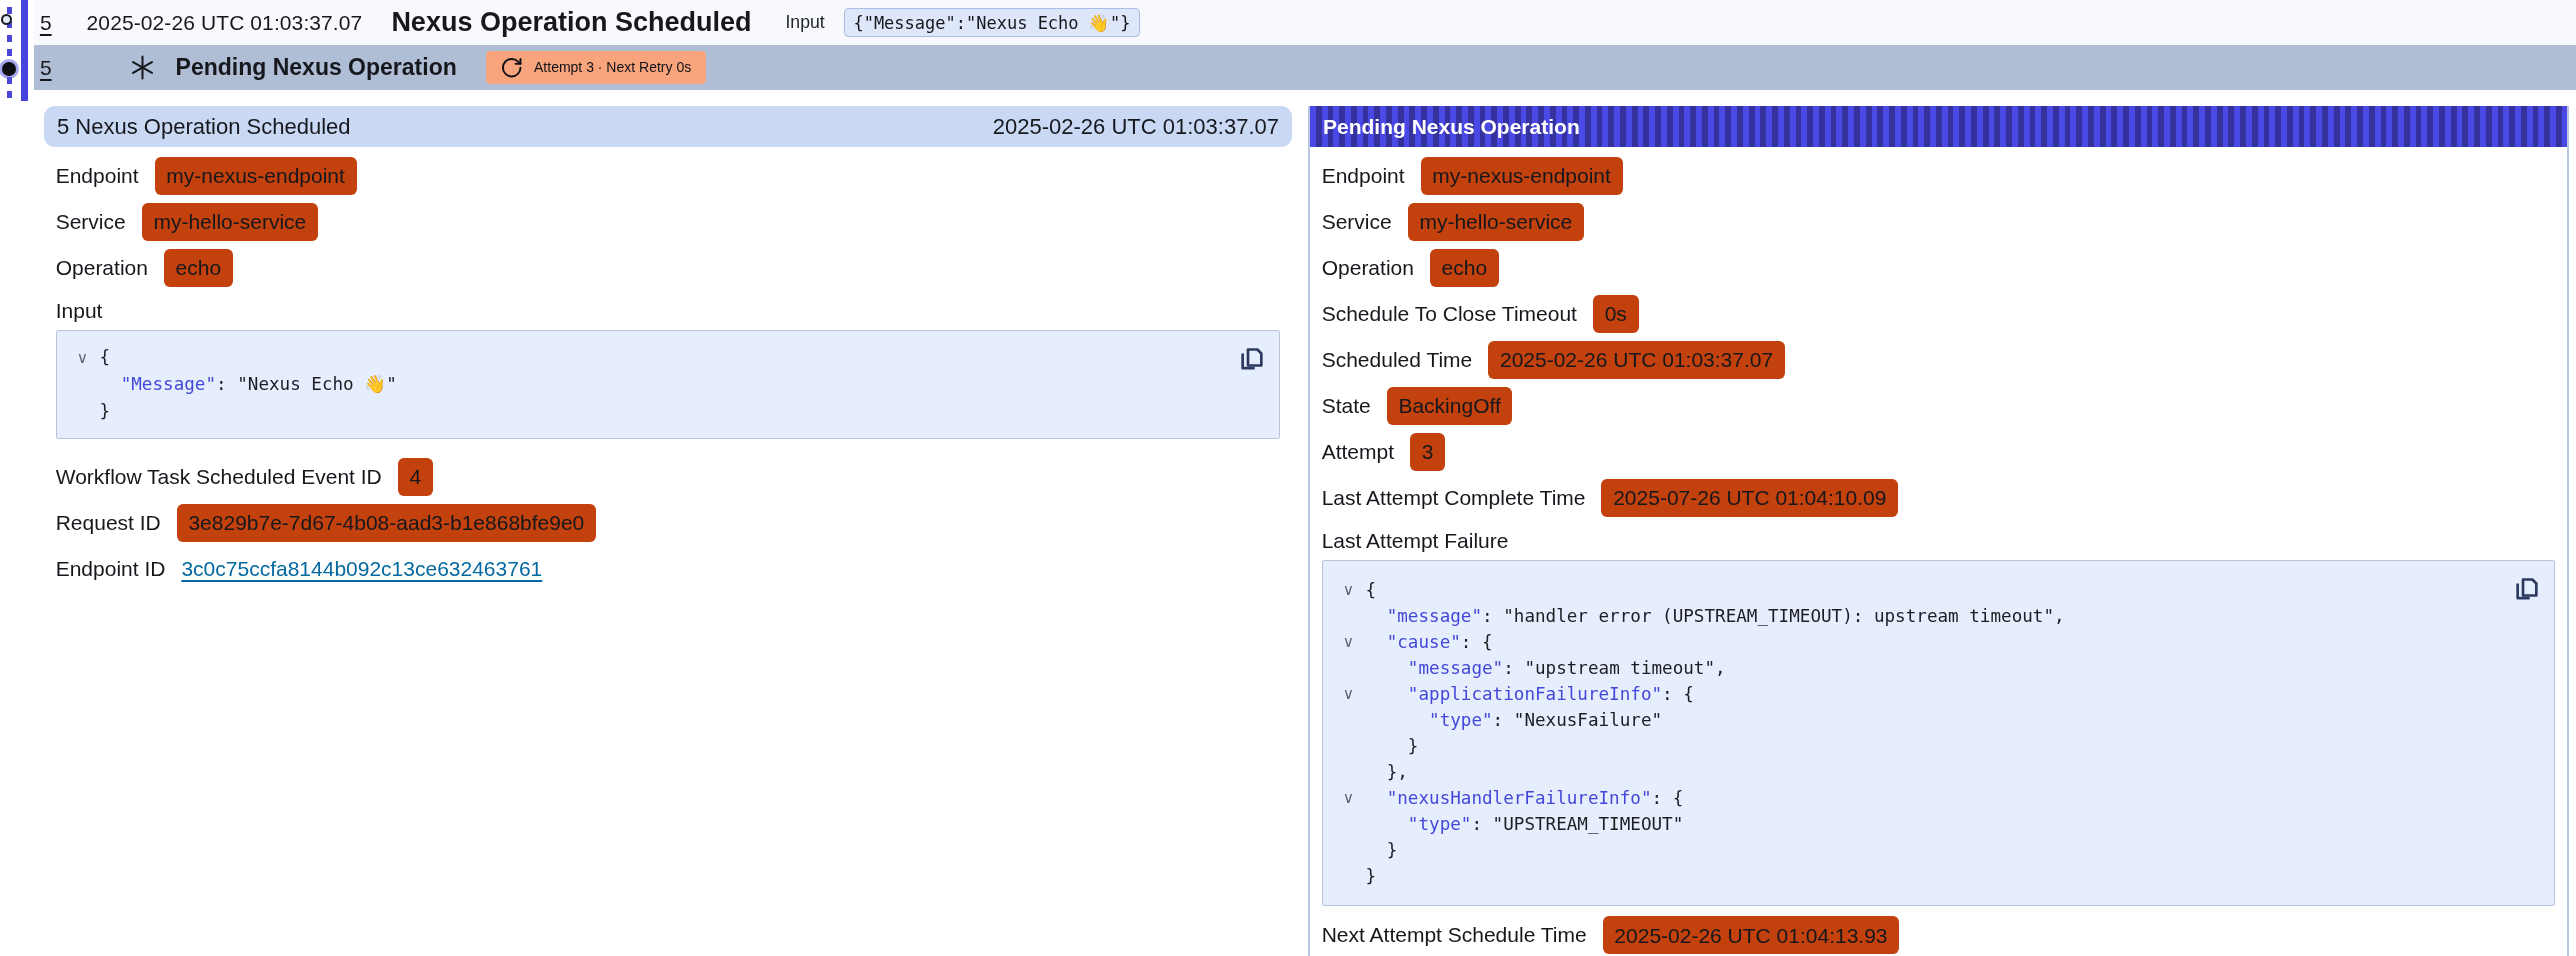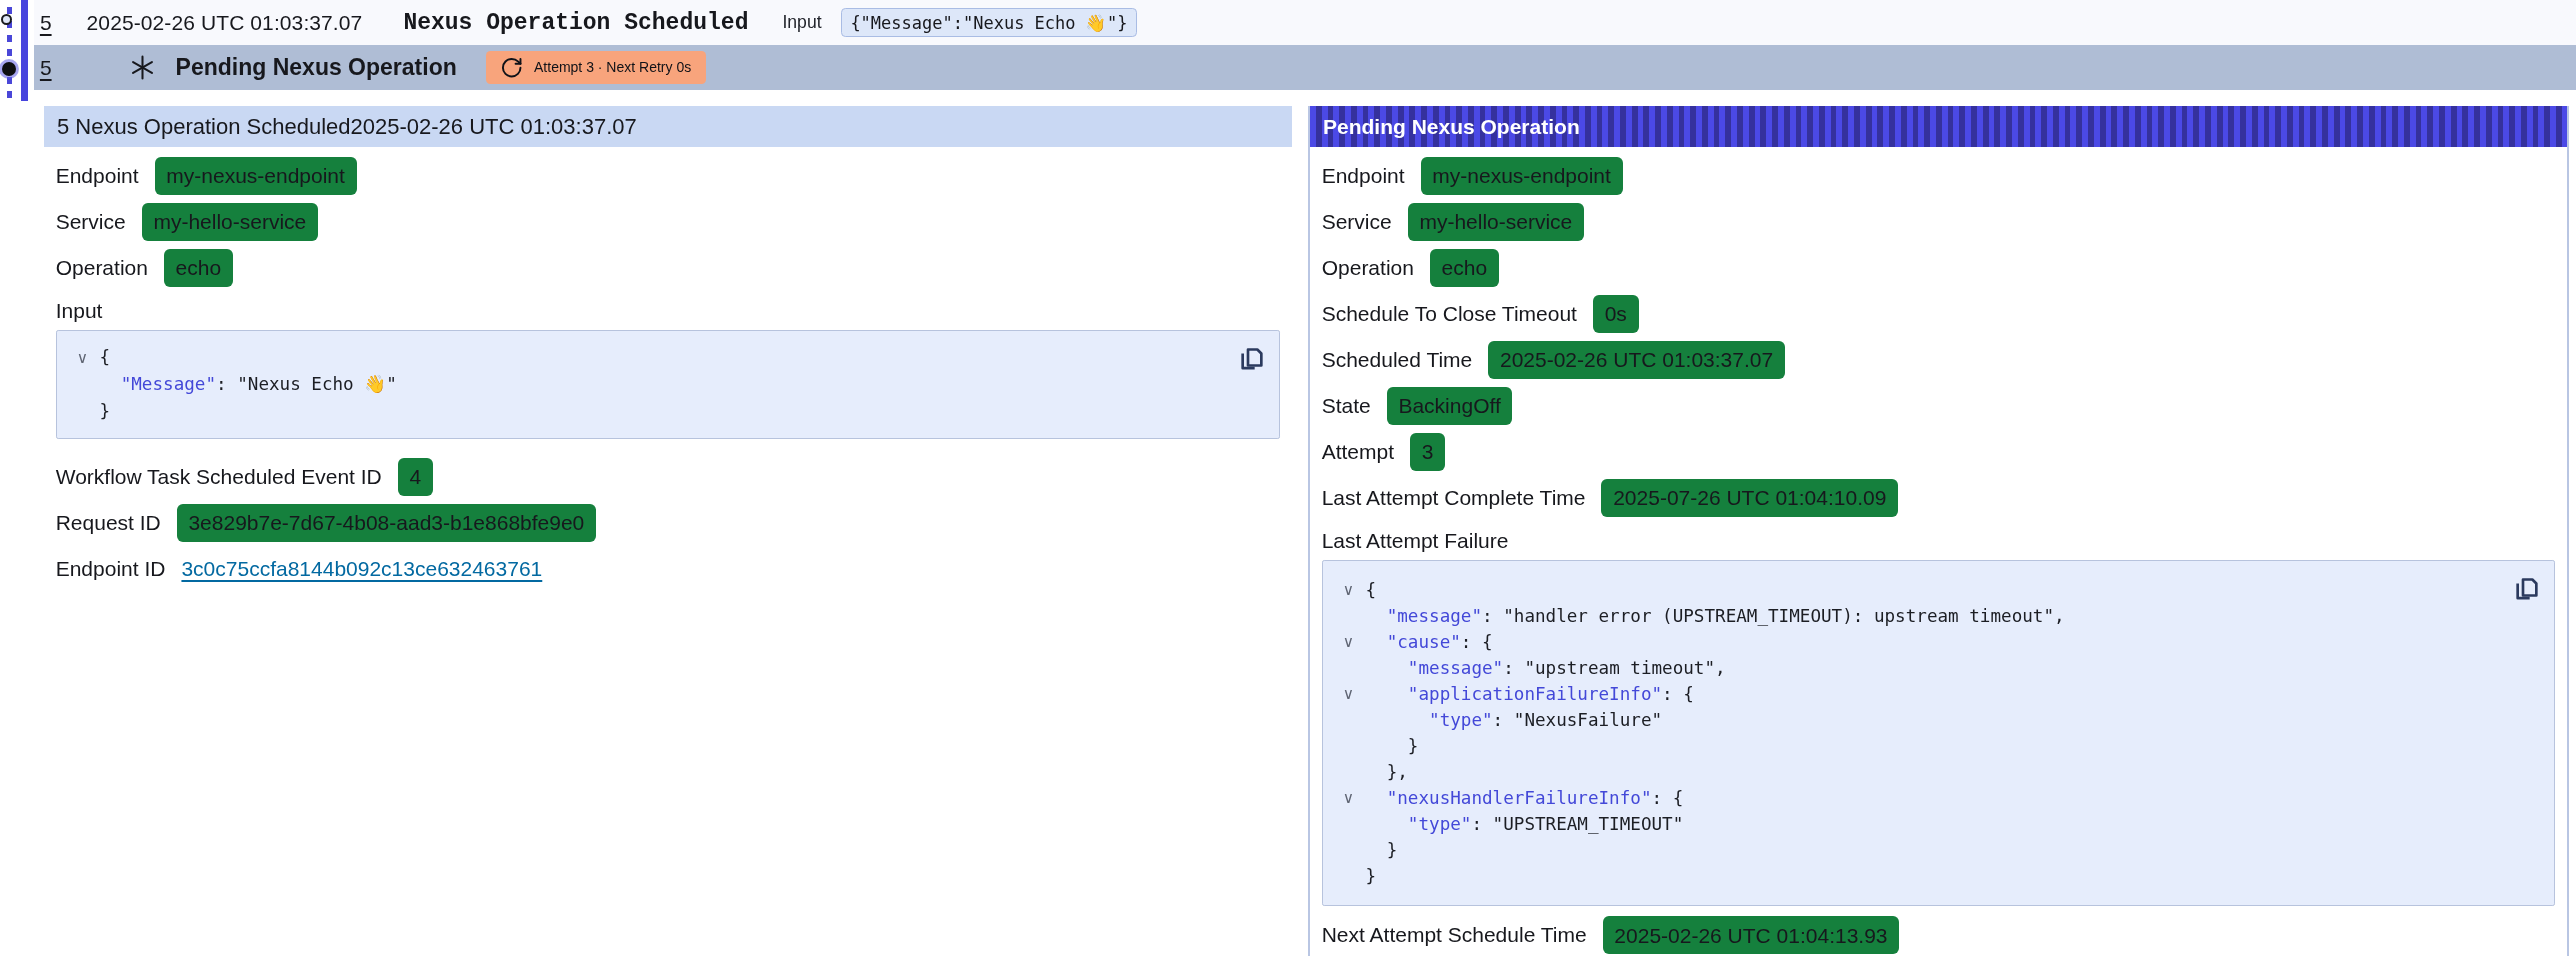--- a/index.html
+++ b/index.html
@@ -20,44 +20,44 @@
     border:2.9px solid #1b1c20; border-radius:50%; background:#dfe7f8; }
   .node-dot { position:absolute; left:2.2px; top:62px; width:14px; height:14px;
     background:#0e0f12; border-radius:50%; box-shadow:0 0 0 2.9px rgba(95,92,228,.55); }
 
   
   .event-row { position:absolute; left:34px; right:0; height:45px; display:flex; align-items:center; }
   .row-scheduled { top:0; background:#f8f9fd; }
   .row-pending   { top:45px; background:#afbdd5; }
   .ev-id { margin-left:5.9px; text-decoration:underline; text-underline-offset:3.7px; color:#17181d; }
   .row-scheduled .ev-time { margin-left:35px; letter-spacing:0.1px; }
-  .row-scheduled .ev-title { margin-left:41px; font-weight:700; font-size:23px;font-family:Liberation Mono, monospace; }
+  .row-scheduled .ev-title { margin-left:29px; font-weight:700; font-size:27px; }
   .row-scheduled .ev-input-label { margin-left:34px; font-size:17.6px; color:#23252c; }
   .chip-code { margin-left:19px; background:#dde7f9; border:1.5px solid #a9bce4; border-radius:4.4px;
     padding:3.7px 8.8px; font-family:"DejaVu Sans Mono", monospace; font-size:17px; color:#17181d; }
   .row-pending .star { margin-left:76px; width:29px; height:29px; }
   .row-pending .ev-title { margin-left:19px; font-weight:700; font-size:23px; }
   .retry-badge { margin-left:29px; display:flex; align-items:center; gap:10.3px;
     background:#f8a47c; border-radius:4.4px; padding:5.1px 14.6px; font-size:14px; font-weight:500; color:#101218; }
   .retry-badge svg { width:23.4px; height:23.4px; }
 
   
   .panel-left { position:absolute; left:44px; top:106px; width:1248px; }
   .panel-header-bar { height:41px; background:#c9d8f3; display:flex; align-items:center;
-    justify-content:flex-start; padding:8px 13px; font-size:22px; }
+    justify-content:space-between; padding:8px 13px; font-size:22px;border-radius:11px; }
   .panel-right { position:absolute; left:1308px; top:106px; width:1261px; height:850px;
     border-left:2.2px solid #b9c6e3; border-right:2.2px solid #b9c6e3; background:#ffffff; }
   .stripes-bar { height:41px; color:#ffffff; display:flex; align-items:center; padding:0 13px;
     font-size:21px; font-weight:600;
     background:repeating-linear-gradient(90deg,#4b49e6 0 5.9px,#35319d 5.9px 11.7px); }
 
   .fields { padding:5.9px 11.7px 0 11.7px; }
   .field { min-height:46px; display:flex; align-items:center; gap:16px; }
   .field-label-only { min-height:38px; align-items:flex-end; padding-bottom:5.9px; }
-  .badge { background:#15803d; border-radius:5.9px; padding:6.6px 11.7px; line-height:1.2; white-space:nowrap; }
+  .badge { background:#c2410c; border-radius:5.9px; padding:6.6px 11.7px; line-height:1.2; white-space:nowrap; }
   .link-value { text-decoration:underline; text-underline-offset:4.4px; color:#0369a1; }
 
   
   .codeblock { position:relative; background:#e6edfc; border:1.5px solid #b7c3dd; border-radius:2.2px;
     padding:13px 51px 13px 8.8px; font-family:"DejaVu Sans Mono", monospace; font-size:17.6px;
     line-height:27px; color:#1c1e24; }
   .codeblock.tall { line-height:26px; padding-top:16px; padding-bottom:16px; }
   .code-line { display:flex; }
   .code-gutter { flex:none; width:34px; text-align:center; color:#5f6573; font-size:15.4px;
     font-family:"Liberation Sans", sans-serif; }

